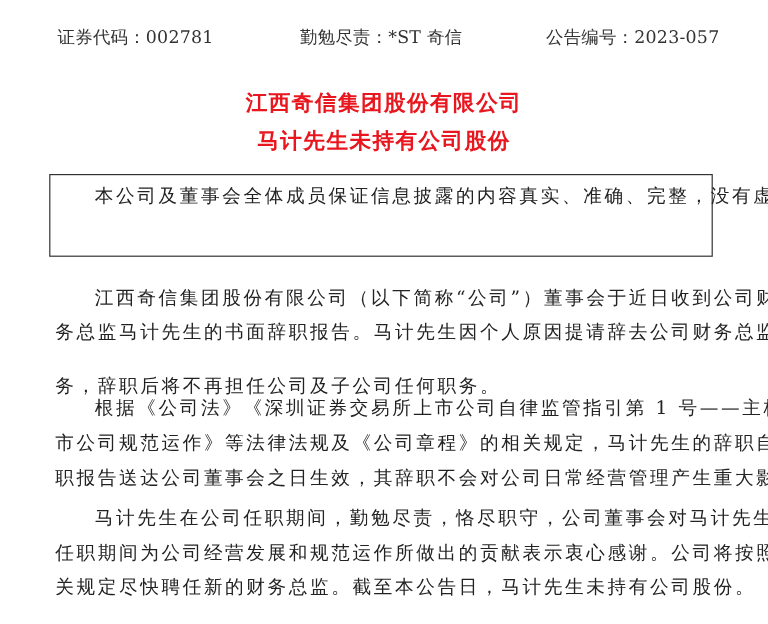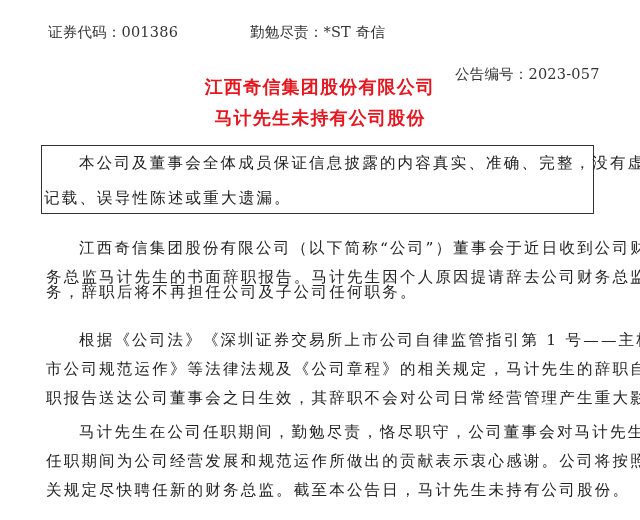--- a/index.html
+++ b/index.html
@@ -19,21 +19,21 @@
       position: absolute;
       top: 22px;
       font-size: 14.5px;
       line-height: 20px;
       color: #333333;
       white-space: nowrap;
       letter-spacing: 0.2px;
     }
     .hdr-code { left: 48px; }
     .hdr-abbr { left: 250px; }
-    .hdr-num  { left: 455px; margin-top: 42px; }
+    .hdr-num  { left: 455px; }
 
     .title {
       position: absolute;
       left: 0;
       width: 640px;
       text-align: center;
       font-family: "DejaVu Sans", "Liberation Sans", sans-serif;
       font-weight: bold;
       font-size: 18px;
       line-height: 24px;
@@ -78,37 +78,36 @@
       white-space: nowrap;
       letter-spacing: 2.2px;
       line-height: 20px;
     }
     .indent { left: 33px; }
   </style>
 </head>
 <body>
 
 <div>
-  <span class="hdr hdr-code">证券代码：001386</span>
+  <span class="hdr hdr-code">证券代码：002781</span>
   <span class="hdr hdr-abbr">勤勉尽责：*ST 奇信</span>
   <span class="hdr hdr-num">公告编号：2023-057</span>
 </div>
 
 <div class="title title-1">江西奇信集团股份有限公司</div>
 <div class="title title-2">马计先生未持有公司股份</div>
 
 <div class="notice-box">
   <p class="notice-l1">本公司及董事会全体成员保证信息披露的内容真实、准确、完整，没有虚假</p>
-  <p class="notice-l2">记载、误导性陈述或重大遗漏。</p>
 </div>
 
 <div class="para" style="top:238px;">
   <span class="line indent" style="top:0px;">江西奇信集团股份有限公司（以下简称“公司”）董事会于近日收到公司财</span>
   <span class="line" style="top:29px;">务总监马计先生的书面辞职报告。马计先生因个人原因提请辞去公司财务总监职</span>
-  <span class="line" style="top:44px;">务，辞职后将不再担任公司及子公司任何职务。</span>
+  <span class="line" style="top:74px;">务，辞职后将不再担任公司及子公司任何职务。</span>
 </div>
 
 <div class="para" style="top:330px;">
   <span class="line indent" style="top:0px;">根据《公司法》《深圳证券交易所上市公司自律监管指引第 1 号——主板上</span>
   <span class="line" style="top:29px;">市公司规范运作》等法律法规及《公司章程》的相关规定，马计先生的辞职自辞</span>
   <span class="line" style="top:58px;">职报告送达公司董事会之日生效，其辞职不会对公司日常经营管理产生重大影响。</span>
 </div>
 
 <div class="para" style="top:422px;">
   <span class="line indent" style="top:0px;">马计先生在公司任职期间，勤勉尽责，恪尽职守，公司董事会对马计先生在</span>

